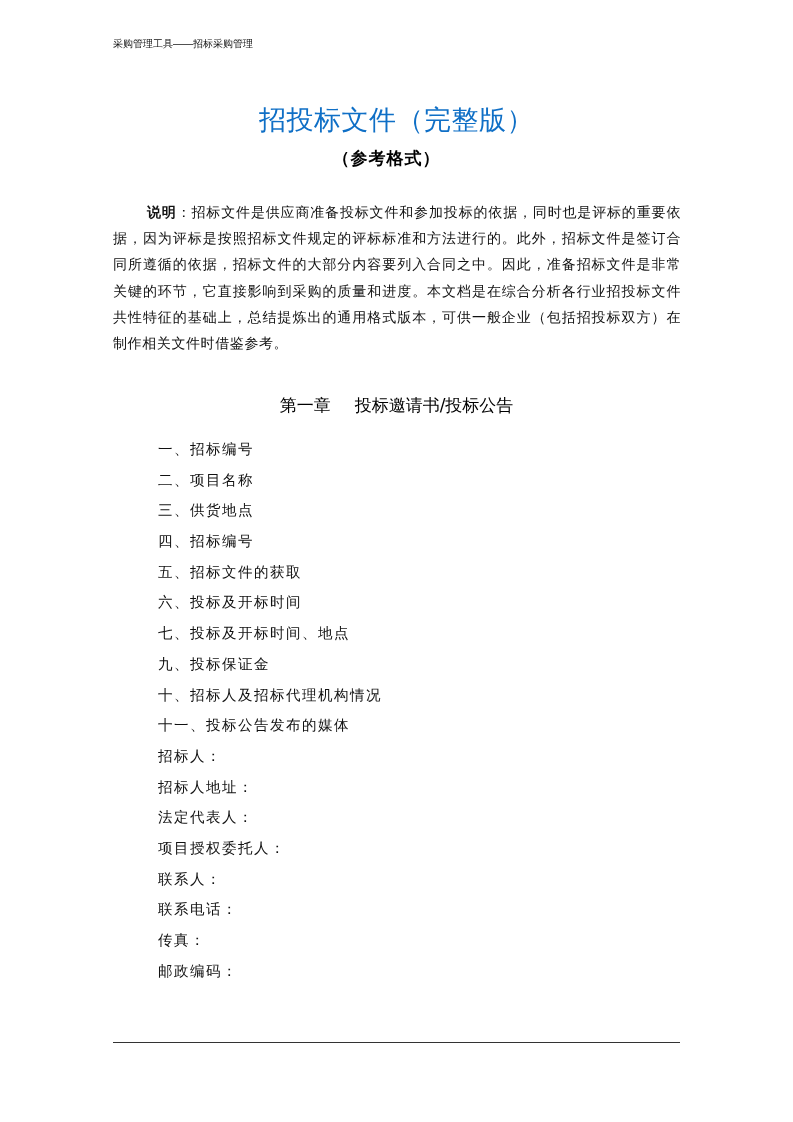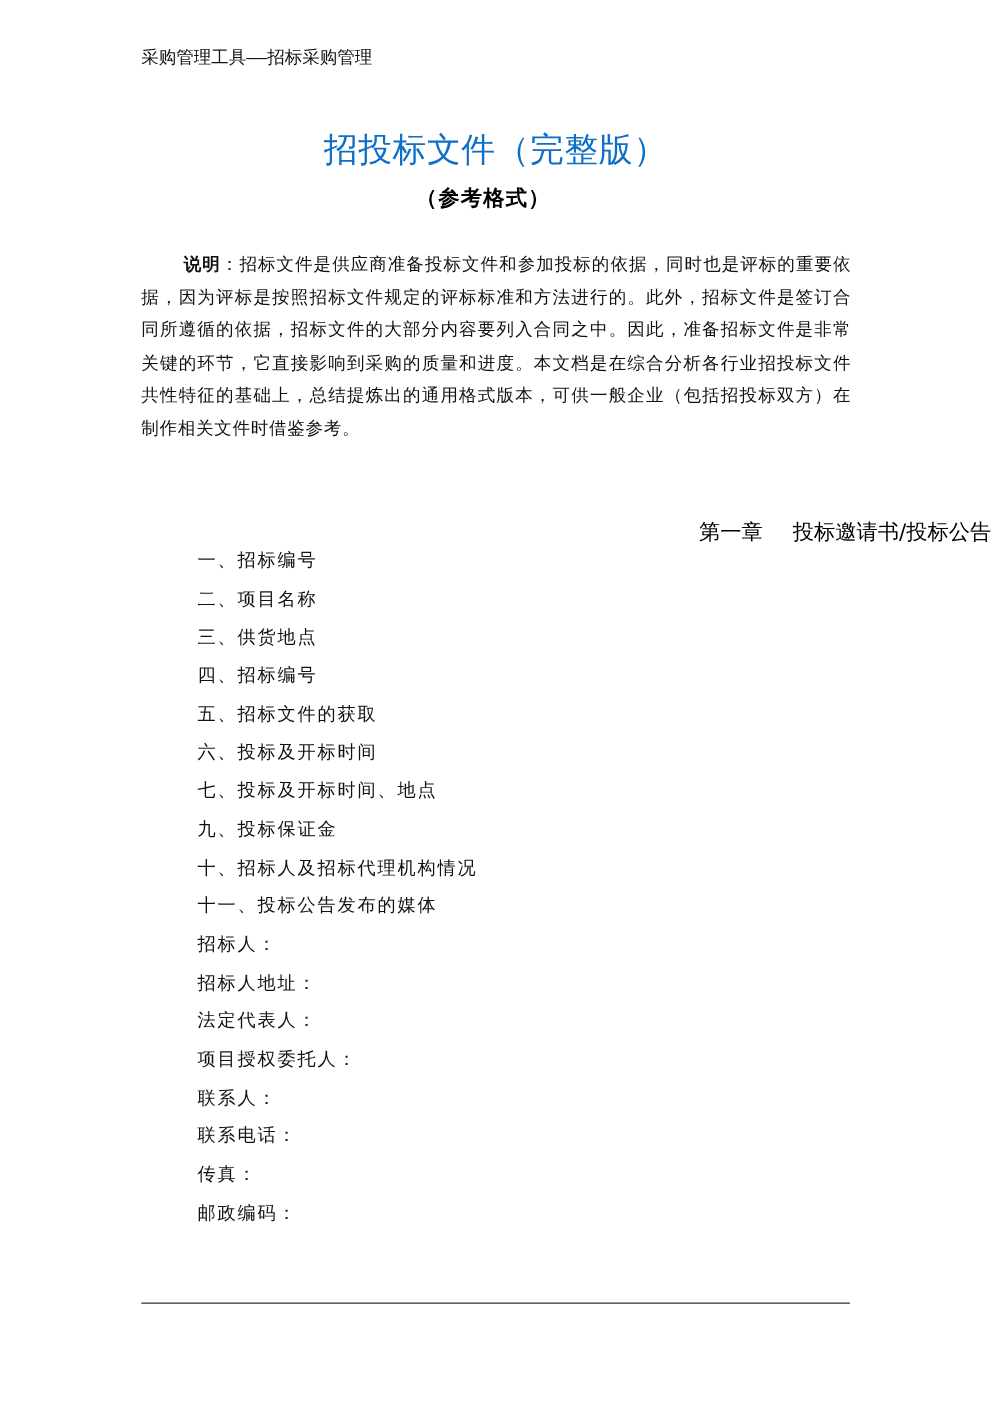--- a/index.html
+++ b/index.html
@@ -12,22 +12,22 @@
       height: 1122px;
       position: relative;
       overflow: hidden;
       font-family: "DejaVu Serif", "Liberation Serif", serif;
       color: #000000;
     }
     .page-header {
       position: absolute;
       left: 113px;
       top: 37px;
-      font-family: Liberation Mono, monospace;
-      font-size: 14px;
+      font-family: Liberation Sans, sans-serif;
+      font-size: 10px;
       color: #111111;
       letter-spacing: 0px;
     }
     .doc-title {
       position: absolute;
       left: 0;
       width: 793px;
       top: 102px;
       text-align: center;
       font-family: "DejaVu Sans", "Liberation Sans", sans-serif;
@@ -62,25 +62,24 @@
       color: #111111;
     }
     .intro .intro-label {
       font-weight: bold;
     }
     .chapter-heading {
       position: absolute;
       left: 0;
       width: 793px;
       top: 394px;
-      text-align: right;
+      text-align: center;
       font-family: "DejaVu Sans", "Liberation Sans", sans-serif;
       font-size: 17px;
       color: #000000;
-      margin-top: 20px;
     }
     .chapter-heading .chapter-gap {
       display: inline-block;
       width: 24px;
     }
     .items {
       position: absolute;
       left: 146px;
       top: 425px;
       margin: 12px;

